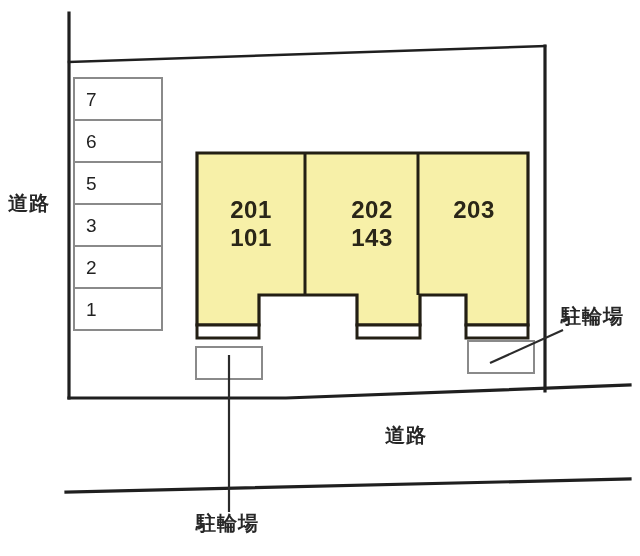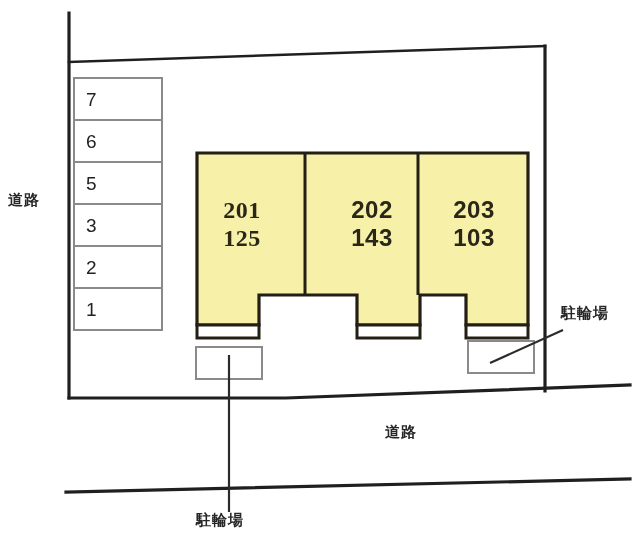--- a/index.html
+++ b/index.html
@@ -27,21 +27,21 @@
   }
   
   .txt {
     position: absolute;
     white-space: nowrap;
     color: #1b1b1b;
     line-height: 1;
   }
   .jp-label {
     font-family: "DejaVu Sans", "Liberation Sans", sans-serif;
-    font-size: 15px;
+    font-size: 20px;
     font-weight: 700;
     letter-spacing: 1px;
     color: #272727;
   }
   .stall-num {
     font-family: "Liberation Sans", "DejaVu Sans", sans-serif;
     font-size: 19px;
     font-weight: 400;
     color: #222222;
   }
@@ -127,33 +127,32 @@
 
   </svg>
 
   <div class="txt stall-num" style="left:86px; top:90px;">7</div>
   <div class="txt stall-num" style="left:86px; top:132px;">6</div>
   <div class="txt stall-num" style="left:86px; top:174px;">5</div>
   <div class="txt stall-num" style="left:86px; top:216px;">3</div>
   <div class="txt stall-num" style="left:86px; top:258px;">2</div>
   <div class="txt stall-num" style="left:86px; top:300px;">1</div>
 
-  <div class="txt unit-num" style="left:188px; top:198px; width:108px;font-family:Liberation Serif, serif;">
+  <div class="txt unit-num" style="left:197px; top:198px; width:108px;">
     <span class="ln">201</span>
-    <span class="ln">125</span>
+    <span class="ln">101</span>
   </div>
 
   <div class="txt unit-num" style="left:307px; top:198px; width:130px;">
     <span class="ln">202</span>
     <span class="ln">143</span>
   </div>
 
   <div class="txt unit-num" style="left:420px; top:198px; width:108px;">
     <span class="ln">203</span>
-    <span class="ln">103</span>
   </div>
 
   <div class="txt jp-label" style="left:8px; top:193px;">道路</div>
 
   <div class="txt jp-label" style="left:385px; top:425px;">道路</div>
 
   <div class="txt jp-label" style="left:561px; top:306px;">駐輪場</div>
 
   <div class="txt jp-label" style="left:196px; top:513px;">駐輪場</div>
 

